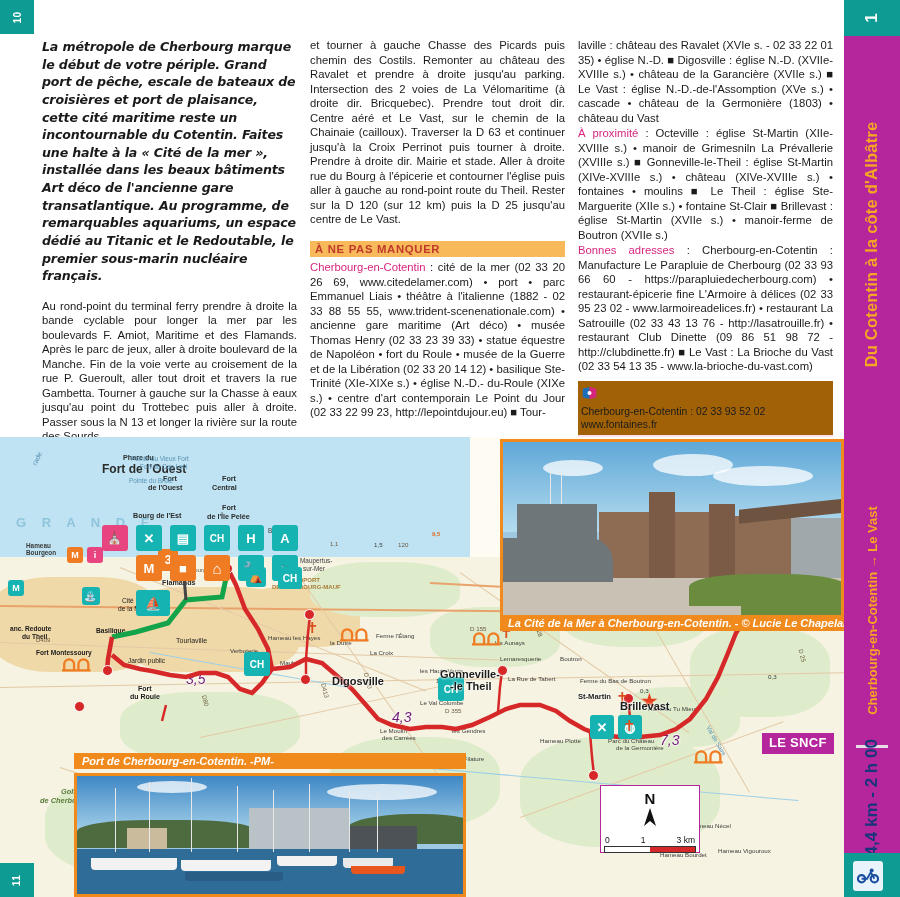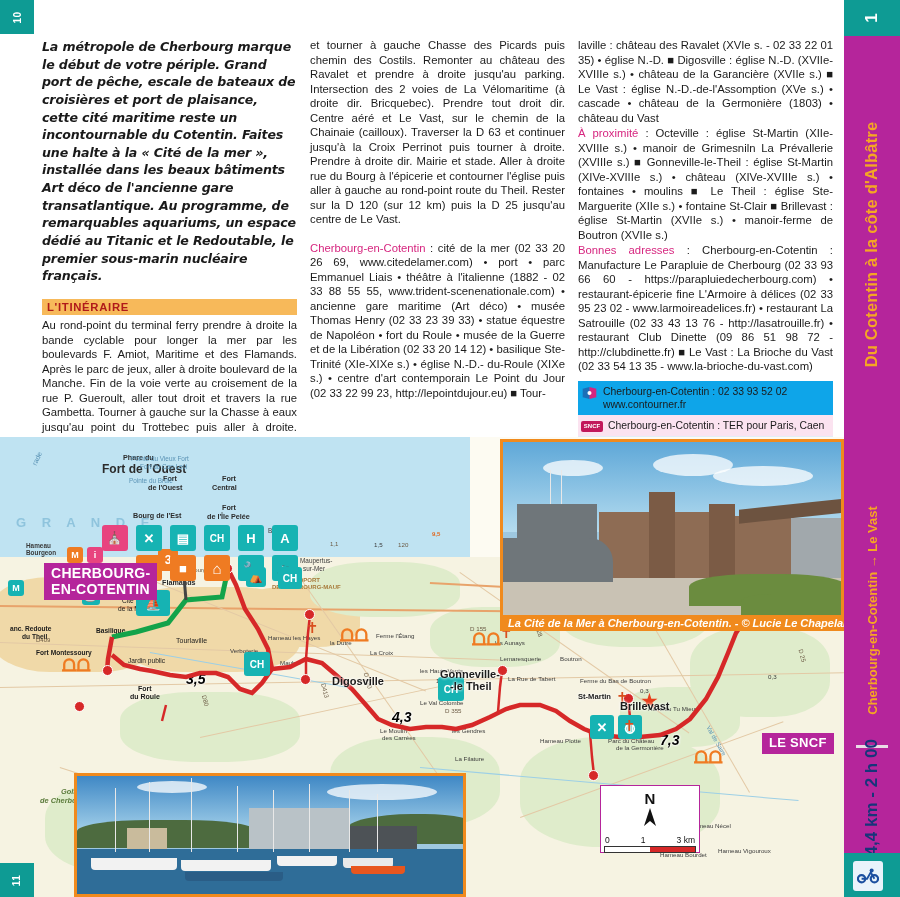--- a/index.html
+++ b/index.html
@@ -89,21 +89,21 @@
   .sect-head.orange2 { background:#f7b95a; color:#c0392b; }
   .pink { color:#d6257f; font-weight:400; }
   .i { }
 
   
   .contact-block { margin-top:7px; }
   .contact-row {
     display:flex; align-items:flex-start; gap:5px;
     padding:4px 4px 4px 3px; font-size:10.4px; line-height:1.26; color:#1b1b1b;
   }
-  .contact-row.teal { background:#0ea5e9; }
+  .contact-row.teal { background:#a16207;flex-direction:column; }
   .contact-row.pinkbg { background:#fbe3f0; }
   .contact-row.bluebg { background:#e2eef8; }
   .contact-row .txt { flex:1; }
   .badge-ico { width:17px; height:14px; flex:none; margin-top:1px; }
   .sncf-ico {
     width:22px; height:11px; background:#c2185b; border-radius:2px;
     color:#fff; font-size:6px; font-weight:700; display:flex;
     align-items:center; justify-content:center; flex:none; margin-top:2px;
   }
   .ferry-ico {
@@ -134,21 +134,21 @@
 
   .map-label { position:absolute; font-size:6px; color:#6b5a44; white-space:nowrap; }
   .map-label.blue { color:#5a93b5; }
   .map-label.grande {
     font-size:13px; letter-spacing:6px; color:#8fc4dd; font-weight:700;
   }
 
   
   #routewrap { position:absolute; left:0; top:0; width:844px; height:460px; }
   .km-label {
-    position:absolute; color:#000000; font-weight:700; font-style:italic;
+    position:absolute; color:#701a75; font-weight:400; font-style:italic;
     font-size:14px; text-shadow:0 0 3px #fff,0 0 3px #fff,0 0 2px #fff;
   }
   .node-dot {
     position:absolute; width:11px; height:11px; border-radius:50%;
     background:#d62828; border:1.5px solid #fff;
   }
 
   
   .city-badge {
     position:absolute; background:#b5259b; color:#fff; font-weight:700;
@@ -207,27 +207,27 @@
 </head>
 <body>
 
 <div id="page">
 
   <div id="textzone">
 
     <div class="col" id="col1">
       <div class="intro">La métropole de Cherbourg marque le début de votre périple. Grand port de pêche, escale de bateaux de croisières et port de plaisance, cette cité maritime reste un incontournable du Cotentin. Faites une halte à la « Cité de la mer », installée dans les beaux bâtiments Art déco de l'ancienne gare transatlantique. Au programme, de remarquables aquariums, un espace dédié au Titanic et le Redoutable, le premier sous-marin nucléaire français.</div>
       <div style="height:14px"></div>
-      <div class="sect-head">L'ITINÉRAIRE</div>
       <div class="body-text">Au rond-point du terminal ferry prendre à droite la bande cyclable pour longer la mer par les boulevards F. Amiot, Maritime et des Flamands. Après le parc de jeux, aller à droite boulevard de la Manche. Fin de la voie verte au croisement de la rue P. Gueroult, aller tout droit et travers la rue Gambetta. Tourner à gauche sur la Chasse à eaux jusqu'au point du Trottebec puis aller à droite. Passer sous la N 13 et longer la rivière sur la route des Sourds</div>
     </div>
 
     <div class="col" id="col2">
       <div class="body-text">et tourner à gauche Chasse des Picards puis chemin des Costils. Remonter au château des Ravalet et prendre à droite jusqu'au parking. Intersection des 2 voies de La Vélomaritime (à droite dir. Bricquebec). Prendre tout droit dir. Centre aéré et Le Vast, sur le chemin de la Chainaie (cailloux). Traverser la D 63 et continuer jusqu'à la Croix Perrinot puis tourner à droite. Prendre à droite dir. Mairie et stade. Aller à droite rue du Bourg à l'épicerie et contourner l'église puis aller à gauche au rond-point route du Theil. Rester sur la D 120 (sur 12 km) puis la D 25 jusqu'au centre de Le Vast.</div>
       <div style="height:14px"></div>
+      <div class="sect-head orange2">À NE PAS MANQUER</div>
       <div class="body-text">
         <span class="pink">Cherbourg-en-Cotentin</span><span> : cité de la mer (02 33 20 26 69, www.citedelamer.com) • port • parc Emmanuel Liais • théâtre à l'italienne (1882 - 02 33 88 55 55, www.trident-scenenationale.com) • ancienne gare maritime (Art déco) • musée Thomas Henry (02 33 23 39 33) • statue équestre de Napoléon • fort du Roule • musée de la Guerre et de la Libération (02 33 20 14 12) • basilique Ste-Trinité (XIe-XIXe s.) • église N.-D.- du-Roule (XIXe s.) • centre d'art contemporain Le Point du Jour (02 33 22 99 23, http://lepointdujour.eu) ■ Tour-</span>
       </div>
     </div>
 
     <div class="col" id="col3">
       <div class="body-text">laville : château des Ravalet (XVIe s. - 02 33 22 01 35) • église N.-D. ■ Digosville : église N.-D. (XVIIe-XVIIIe s.) • château de la Garancière (XVIIe s.) ■ Le Vast : église N.-D.-de-l'Assomption (XVe s.) • cascade • château de la Germonière (1803) • château du Vast</div>
       <div class="body-text" style="margin-top:1px">
         <span class="pink">À proximité</span><span> : Octeville : église St-Martin (XIIe-XVIIIe s.) • manoir de Grimesniln La Prévallerie (XVIIIe s.) ■ Gonneville-le-Theil : église St-Martin (XIVe-XVIIIe s.) • château (XIVe-XVIIIe s.) • fontaines • moulins ■ Le Theil : église Ste-Marguerite (XIIe s.) • fontaine St-Clair ■ Brillevast : église St-Martin (XVIIe s.) • manoir-ferme de Boutron (XVIIe s.)</span>
       </div>
@@ -238,21 +238,21 @@
       <div class="contact-block">
 
         <div class="contact-row teal">
           <svg class="badge-ico" viewBox="0 0 20 16">
             <polygon points="2,3 10,1 10,15 2,13" fill="#1b6fb8"></polygon>
             <polygon points="10,1 18,3 18,13 10,15" fill="#d6257f"></polygon>
             <circle cx="10" cy="8" r="2.4" fill="#fff"></circle>
           </svg>
           <div class="txt">
             <div class="otlink">Cherbourg-en-Cotentin  : 02 33 93 52 02</div>
-            <div class="otlink">www.contourner.fr</div>
+            <div class="otlink">www.fontaines.fr</div>
           </div>
         </div>
 
         <div class="contact-row pinkbg">
           <div class="sncf-ico">SNCF</div>
           <div class="txt">Cherbourg-en-Cotentin  : TER pour Paris, Caen</div>
         </div>
 
         <div class="contact-row bluebg">
           <div class="ferry-ico">⛴</div>
@@ -440,24 +440,20 @@
     <div class="castle-ico" style="left:62px; top:216px;">⩍⩍</div>
     <div class="castle-ico" style="left:340px; top:186px;">⩍⩍</div>
     <div class="castle-ico" style="left:472px; top:190px;">⩍⩍</div>
     <div class="castle-ico" style="left:694px; top:308px;">⩍⩍</div>
     <div class="church-ico" style="left:306px; top:183px;">✝</div>
     <div class="church-ico" style="left:500px; top:188px;">✝</div>
     <div class="church-ico" style="left:616px; top:253px;">✝</div>
     <div class="church-ico" style="left:623px; top:281px;">✝</div>
     <div class="star-ico" style="left:640px; top:253px;">★</div>
 
-    <div class="city-badge" style="left:44px; top:126px;">
-      <div>CHERBOURG-</div>
-      <div>EN-COTENTIN</div>
-    </div>
     <div class="city-badge" style="left:762px; top:296px; font-size:13px;">LE SNCF</div>
 
     <div class="town-name" style="left:332px; top:238px;">Digosville</div>
     <div class="town-name" style="left:440px; top:231px;">Gonneville-</div>
     <div class="town-name" style="left:450px; top:243px;">-le Theil</div>
     <div class="town-name" style="left:620px; top:263px;">Brillevast</div>
     <div class="town-name small" style="left:578px; top:255px; font-size:7.6px;">St-Martin</div>
 
     <div class="photo" style="left:500px; top:2px; width:344px; height:180px;">
       <div class="ph-sky"></div>
@@ -475,20 +471,21 @@
 
       <div class="ph-sub" style="left:14px; top:62px; width:80px; height:74px;"></div>
       <div class="ph-sub" style="left:0px; top:96px; width:110px; height:44px; border-radius:0 24px 0 0;"></div>
       <div class="ph-mast" style="left:47px; top:28px; height:34px;"></div>
       <div class="ph-mast" style="left:58px; top:28px; height:34px;"></div>
       <div class="ph-grass" style="left:186px; top:132px; width:158px; height:32px; border-radius:40% 40% 0 0;"></div>
       <div class="ph-grass" style="left:238px; top:152px; width:106px; height:26px; border-radius:30% 0 0 0;"></div>
     </div>
     <div class="photo-cap" style="left:500px; top:178px; width:344px;">La Cité de la Mer à Cherbourg-en-Cotentin. - © Lucie Le Chapelain-</div>
 
+    <div class="photo-cap" style="left:74px; top:316px; width:392px;">Port de Cherbourg-en-Cotentin. -PM-</div>
     <div class="photo" style="left:74px; top:336px; width:392px; height:124px;">
       <div class="ph-sky" style="height:46%; background:linear-gradient(#3f88c5,#9fcde8);"></div>
       <div class="cloud" style="left:250px; top:8px; width:110px; height:16px;"></div>
       <div class="cloud" style="left:60px; top:5px; width:70px; height:12px;"></div>
       <div class="ph-grass" style="left:0px; top:44px; width:180px; height:28px; background:#4d6b3f; border-radius:40% 40% 0 0;"></div>
       <div class="ph-grass" style="left:270px; top:38px; width:130px; height:30px; background:#4d6b3f; border-radius:50% 40% 0 0;"></div>
       <div class="ph-bld" style="left:172px; top:32px; width:100px; height:42px; background:#b9c2c7;"></div>
       <div class="ph-bld" style="left:272px; top:50px; width:68px; height:26px; background:#4d5256;"></div>
       <div class="ph-bld" style="left:50px; top:52px; width:40px; height:22px; background:#c9bb9c;"></div>
       <div class="ph-sea" style="height:38%; background:#2f6d98;"></div>

